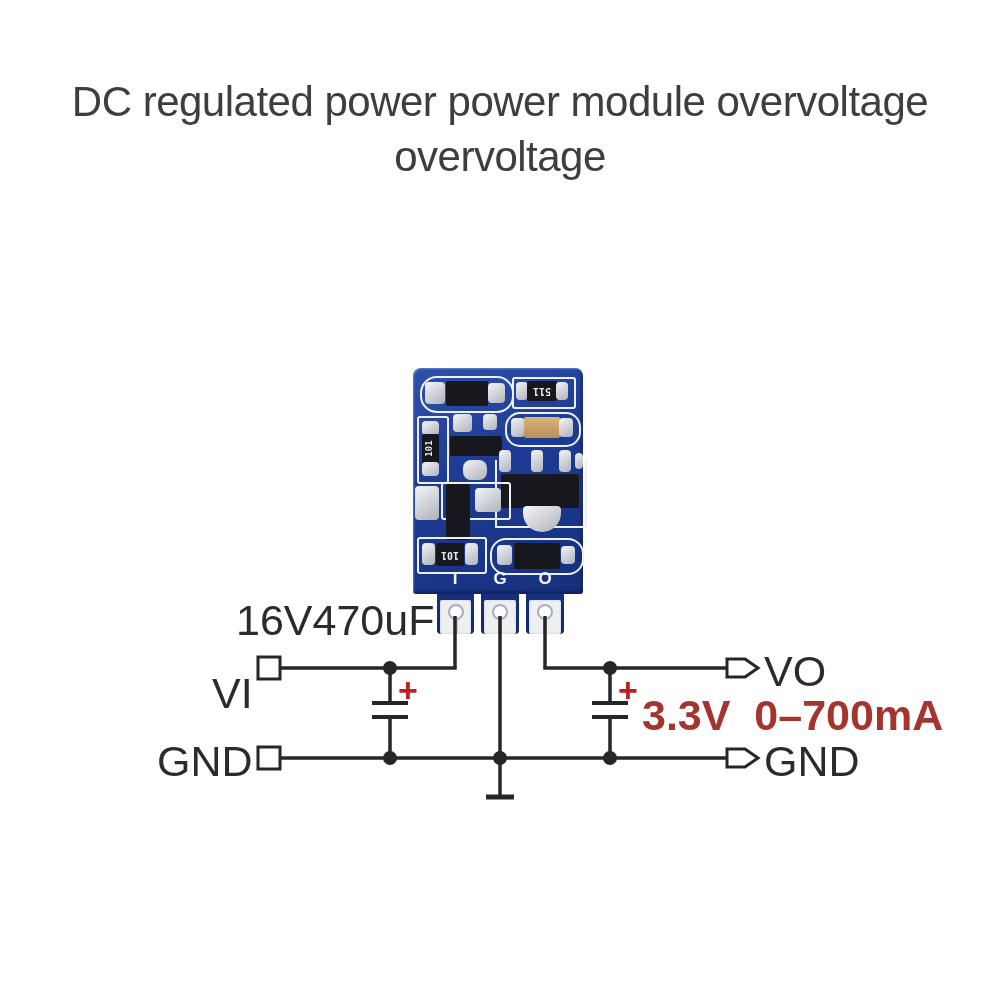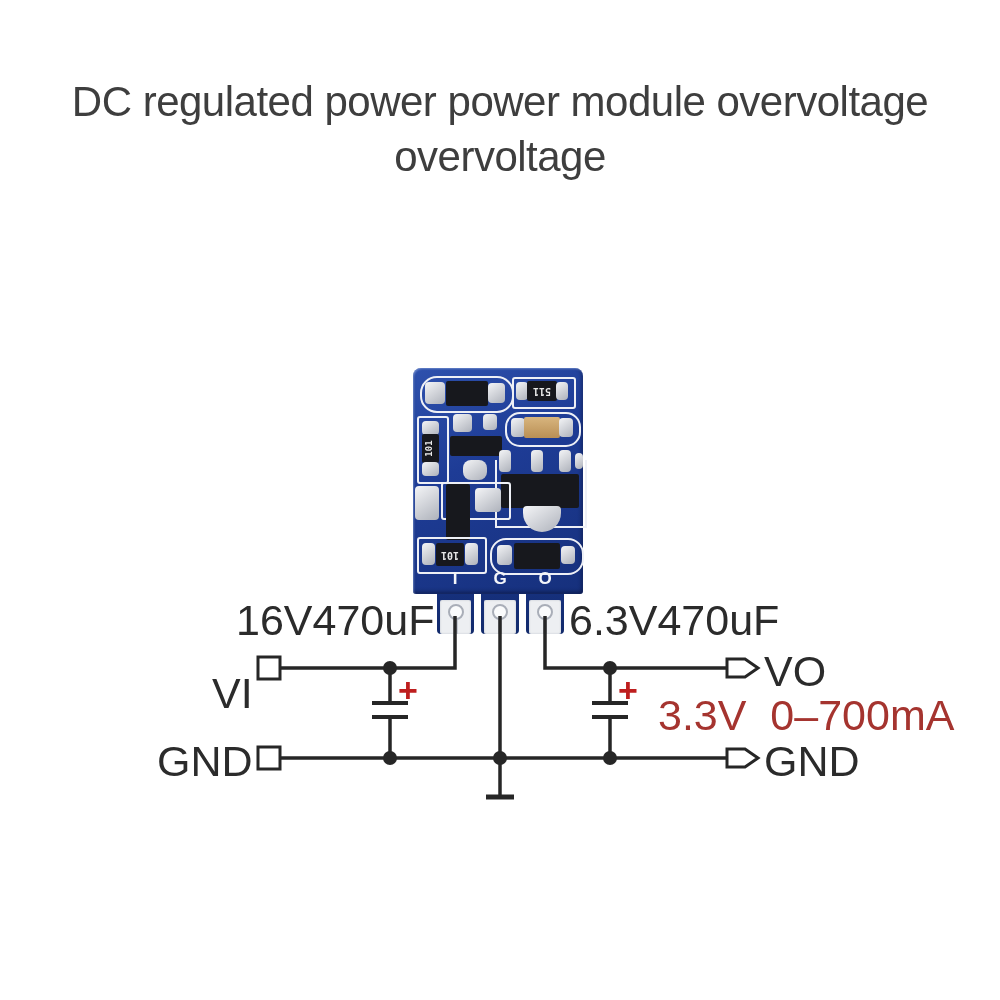--- a/index.html
+++ b/index.html
@@ -168,26 +168,25 @@
     </g>
     <g stroke="#262626" stroke-width="3" fill="#ffffff">
       <rect x="258" y="657" width="22" height="22"></rect>
       <rect x="258" y="747" width="22" height="22"></rect>
       <polygon points="727,659 745,659 758,668 745,677 727,677"></polygon>
       <polygon points="727,749 745,749 758,758 745,767 727,767"></polygon>
     </g>
   </svg>
 
   <span class="lbl txt" style="left:236px;top:599px;">16V470uF</span>
-  <span class="lbl txt" style="left:569px;top:599px;">6.3V470uF</span>
 
   <span class="lbl txt" style="left:212px;top:672px;">VI</span>
   <span class="lbl txt" style="left:764px;top:650px;">VO</span>
 
-  <span class="lbl red txt" style="left:658px;top:694px;">3.3V  0–700mA</span>
+  <span class="lbl red txt" style="left:642px;top:694px;font-weight:bold;">3.3V  0–700mA</span>
 
   <span class="lbl txt" style="left:157px;top:740px;">GND</span>
   <span class="lbl txt" style="left:764px;top:740px;">GND</span>
 
   <span class="plus txt" style="left:398px;top:673px;">+</span>
   <span class="plus txt" style="left:618px;top:673px;">+</span>
 
 </div>
 
 </body></html>

